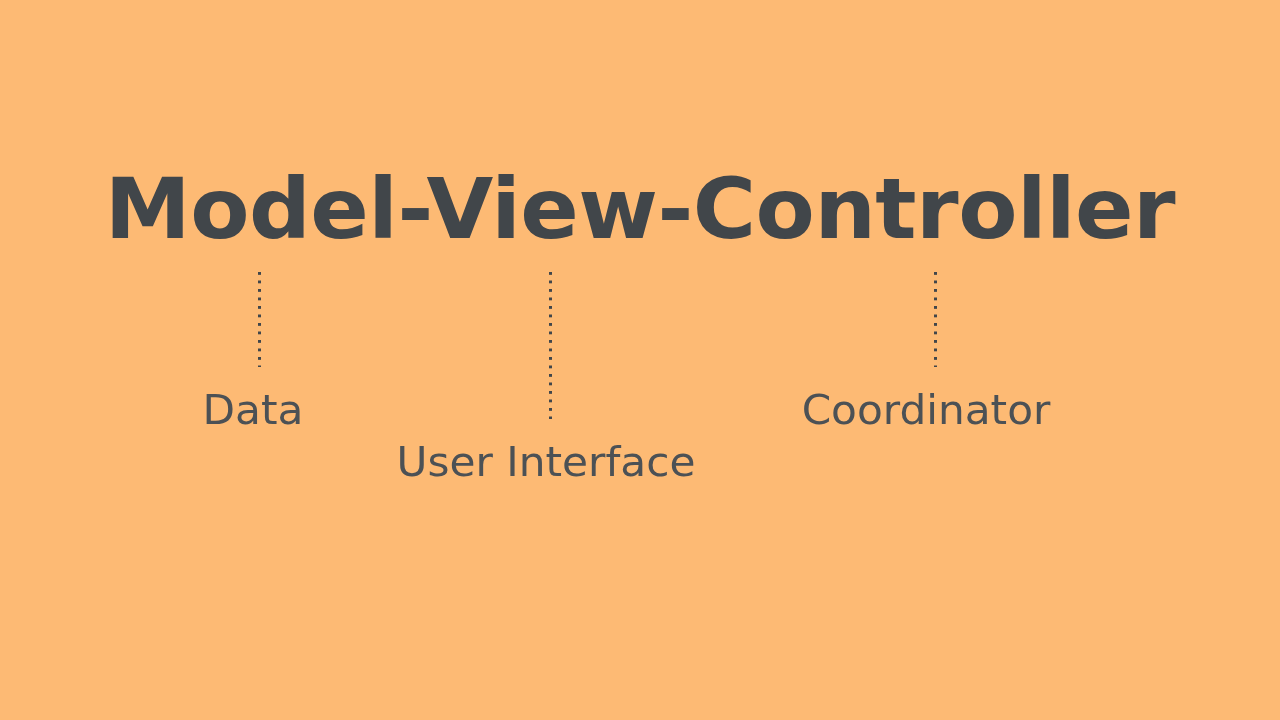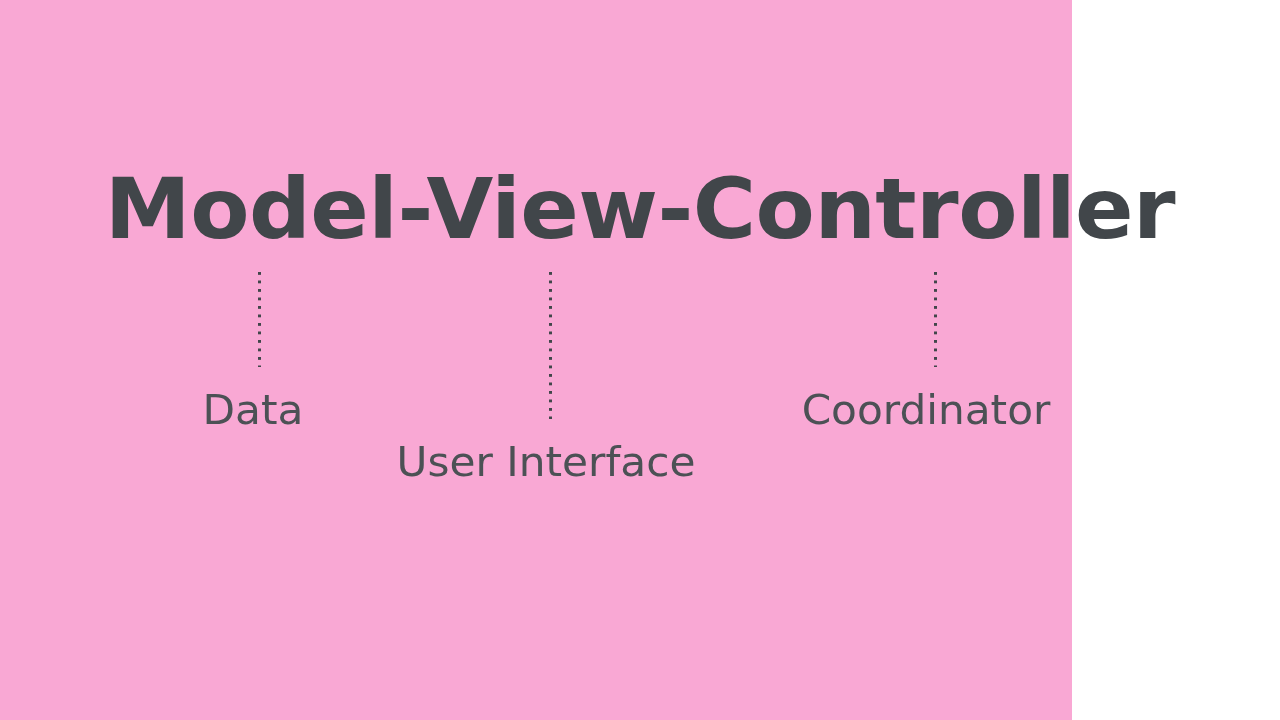--- a/index.html
+++ b/index.html
@@ -8,23 +8,23 @@
   }
   body {
     width: 1280px;
     height: 720px;
     background: #ffffff;
     font-family: "DejaVu Sans", sans-serif;
     overflow: hidden;
   }
   .slide {
     position: relative;
-    width: 1072px;
+    width: 1280px;
     height: 720px;
-    background: #f9a8d4;
+    background: #fdba74;
   }
 
   
   .title {
     position: absolute;
     left: 0;
     top: 160px;
     width: 1280px;
     text-align: center;
     font-family: "DejaVu Sans", sans-serif;

